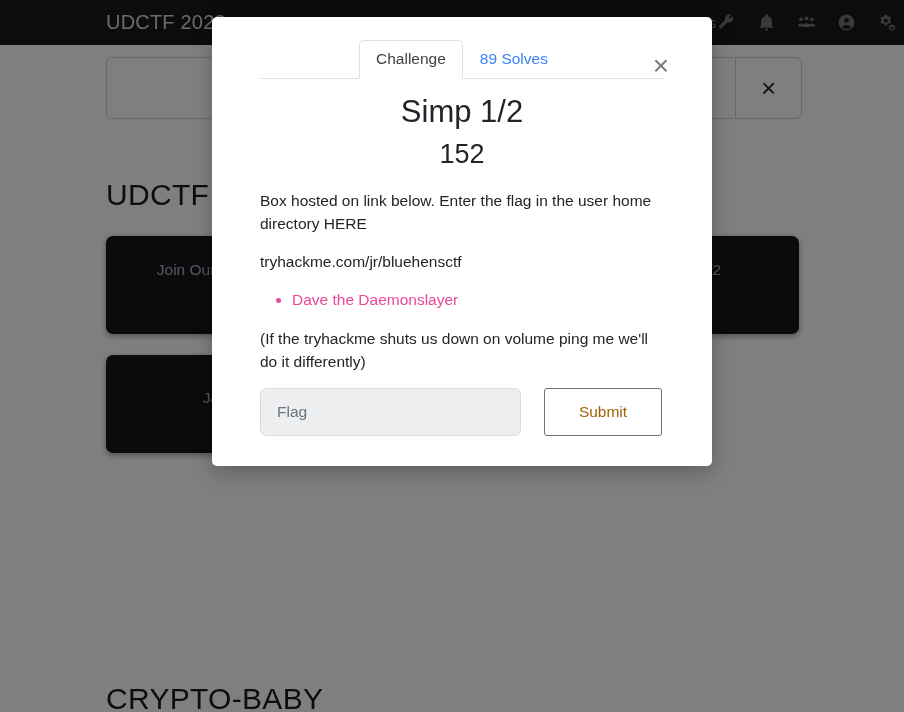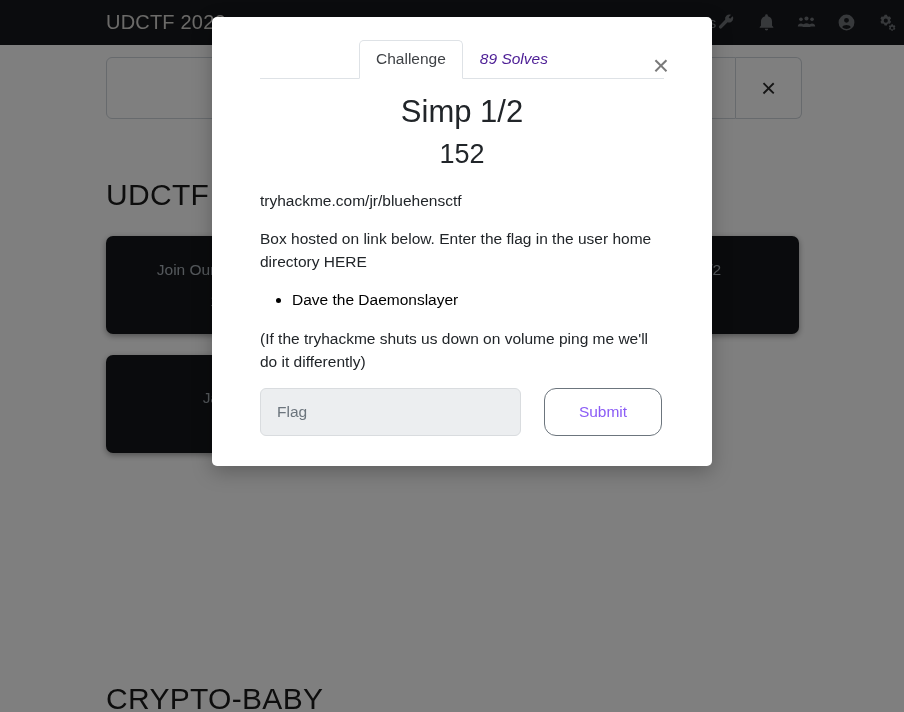--- a/index.html
+++ b/index.html
@@ -89,50 +89,50 @@
   .modal-head {
     position: relative; display: flex; align-items: flex-end;
     padding: 28px 0 0 48px; height: 62px;
   }
   .tabs { display: flex; align-items: flex-end; border-bottom: 1px solid #dee2e6; flex: 1; margin-right: 48px; justify-content: center; }
   .tab {
     padding: 9px 16px; font-size: 15.5px; line-height: 1.2; cursor: pointer;
     border: 1px solid transparent; border-radius: 5px 5px 0 0; position: relative; top: 1px;
   }
   .tab.active { color: #3f4246; background: #fff; border-color: #dee2e6 #dee2e6 #fff; }
-  .tab.link { color: #4c1d95; font-style: italic; }
+  .tab.link { color: #3b82f6; }
   .modal-close {
     position: absolute; right: 38px; top: 36px; width: 26px; height: 26px;
     display: flex; align-items: center; justify-content: center;
     color: #7a7a7a; font-size: 28px; line-height: 1; cursor: pointer; font-weight: 300;
   }
 
   .modal-body { padding: 14px 48px 0 48px; }
   .chal-title {
     text-align: center; font-size: 31px; color: #212529; font-weight: 400; line-height: 1.25;
   }
   .chal-value {
     text-align: center; font-size: 27px; color: #212529; font-weight: 400;
     margin-top: 6px; line-height: 1.25;
   }
   .desc { margin-top: 17px; }
   .desc p { font-size: 15.5px; color: #212529; line-height: 1.5; margin-bottom: 15px; }
   .desc ul { margin: 0 0 15px 0; padding-left: 32px; }
-  .desc li { font-size: 15.5px; color: #000000; line-height: 1.5; }
+  .desc li { font-size: 15.5px; color: #ec4899; line-height: 1.5; }
 
   .flagrow { display: flex; gap: 23px; margin-top: 7px; }
   .flaginput {
     width: 261px; height: 48px; background: #eceef0; border: 1px solid #d9dcdf;
     border-radius: 6px; padding: 0 16px; font-size: 15.5px; color: #6c757d;
     font-family: "Liberation Sans", sans-serif; outline: none;
   }
   .flaginput::placeholder { color: #6c757d; }
   .submitbtn {
     width: 118px; height: 48px; background: #fff; border: 1px solid #6c757d;
-    border-radius: 12px; color: #8b5cf6; font-size: 15.5px; cursor: pointer;
+    border-radius: 3px; color: #a16207; font-size: 15.5px; cursor: pointer;
     font-family: "Liberation Sans", sans-serif;
   }
 </style>
 </head>
 <body>
 
 <div id="root">
 
   <div class="page">
 
@@ -227,22 +227,22 @@
         <div class="tab link">89 Solves</div>
       </div>
       <div class="modal-close">×</div>
     </div>
 
     <div class="modal-body">
       <div class="chal-title">Simp 1/2</div>
       <div class="chal-value">152</div>
 
       <div class="desc">
+        <p>Box hosted on link below. Enter the flag in the user home directory HERE</p>
         <p>tryhackme.com/jr/bluehensctf</p>
-        <p>Box hosted on link below. Enter the flag in the user home directory HERE</p>
         <ul>
           <li>Dave the Daemonslayer</li>
         </ul>
         <p>(If the tryhackme shuts us down on volume ping me we'll do it differently)</p>
       </div>
 
       <div class="flagrow">
         <input class="flaginput" type="text" placeholder="Flag" style="">
         <button class="submitbtn">Submit</button>
       </div>

